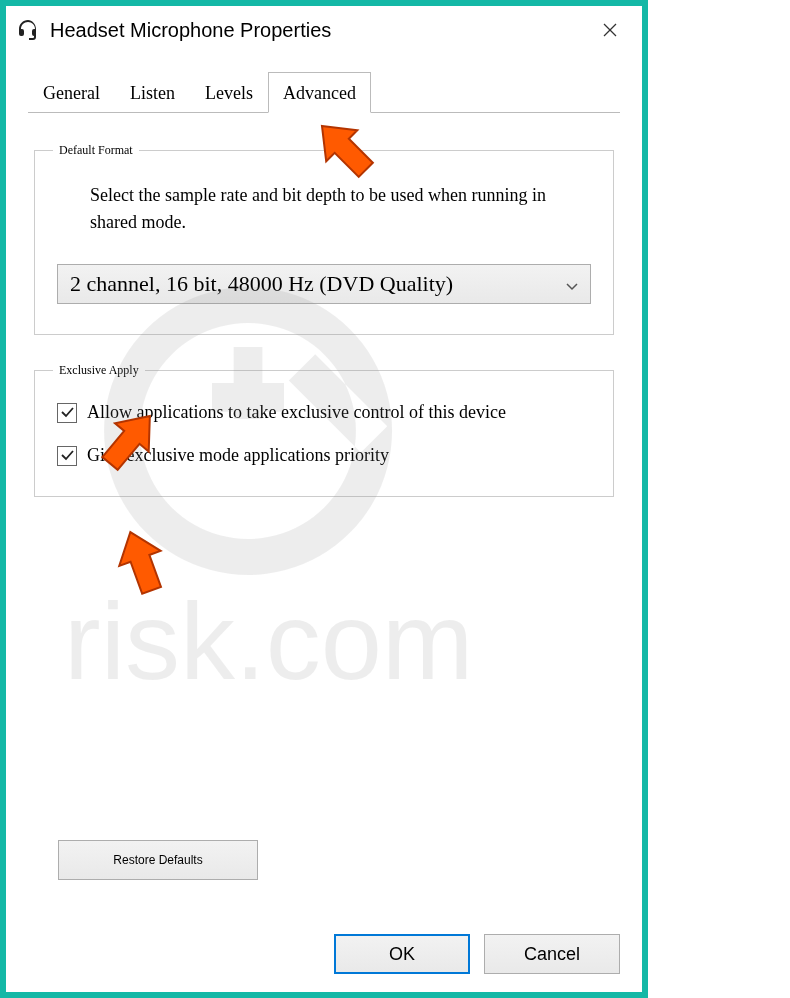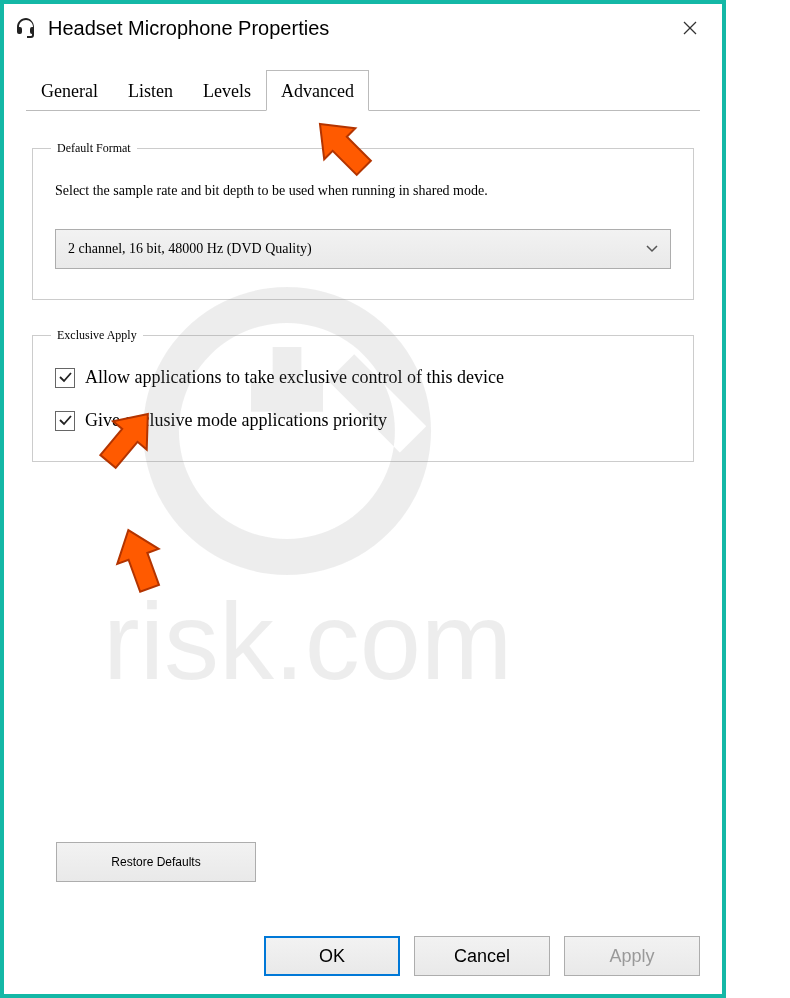--- a/index.html
+++ b/index.html
@@ -7,24 +7,24 @@
       font-family: "Segoe UI", Tahoma, sans-serif;
       font-size: 18px;
       color: #000;
       background: #fff;
       width: 790px;
       height: 998px;
       position: relative;
       overflow: hidden;
     }
     .window {
-      width: 726px;
+      width: 648px;
       height: 998px;
       background: #fff;
-      border: 4px solid #14b8a6;
+      border: 6px solid #14b8a6;
       position: relative;
     }
     .titlebar {
       height: 48px;
       display: flex;
       align-items: center;
       padding: 0 8px;
       position: relative;
     }
     .titlebar-icon {
@@ -81,34 +81,35 @@
       padding: 24px 22px 30px 22px;
       margin-bottom: 28px;
       position: relative;
     }
     legend {
       padding: 0 6px;
       font-size: 12px;
       margin-left: -4px;
     }
     .description {
-      font-size: 14px;
+      font-size: 18px;
       line-height: 1.5;
       margin-bottom: 28px;
+      margin-left: 33px;
     }
     .dropdown {
       width: 100%;
       height: 40px;
       background: linear-gradient(#f2f2f2, #e9e9e9);
       border: 1px solid #adadad;
       display: flex;
       align-items: center;
       padding: 0 12px;
       cursor: pointer;
-      font-size: 14px;
+      font-size: 22px;
       position: relative;
     }
     .dropdown-caret {
       margin-left: auto;
     }
     .checkbox-row {
       display: flex;
       align-items: center;
       margin-bottom: 22px;
       cursor: pointer;
@@ -255,23 +256,20 @@
     <span>Restore Defaults</span>
   </div>
 
   <div class="button-bar">
     <div class="btn default">
       <span>OK</span>
     </div>
     <div class="btn">
       <span>Cancel</span>
     </div>
-    <div class="btn disabled">
-      <span>Apply</span>
-    </div>
   </div>
 
   <svg class="watermark" width="640" height="560" viewBox="0 0 640 560">
     <g fill="#888">
       <path d="M120 40 a120 120 0 1 0 0.1 0 M120 70 a90 90 0 1 1-0.1 0 M176 96 l60 60-22 22-60-60z M90 120 h60 v24 h-60z M108 90 h24 v60 h-24z" transform="translate(100,20) scale(1.2)"></path>
       <text x="60" y="460" font-size="110" font-family="Arial" fill="#888">risk.com</text>
     </g>
   </svg>
 
   <svg class="arrow" style="left:300px; top:104px;" width="80" height="80" viewBox="0 0 80 80">

